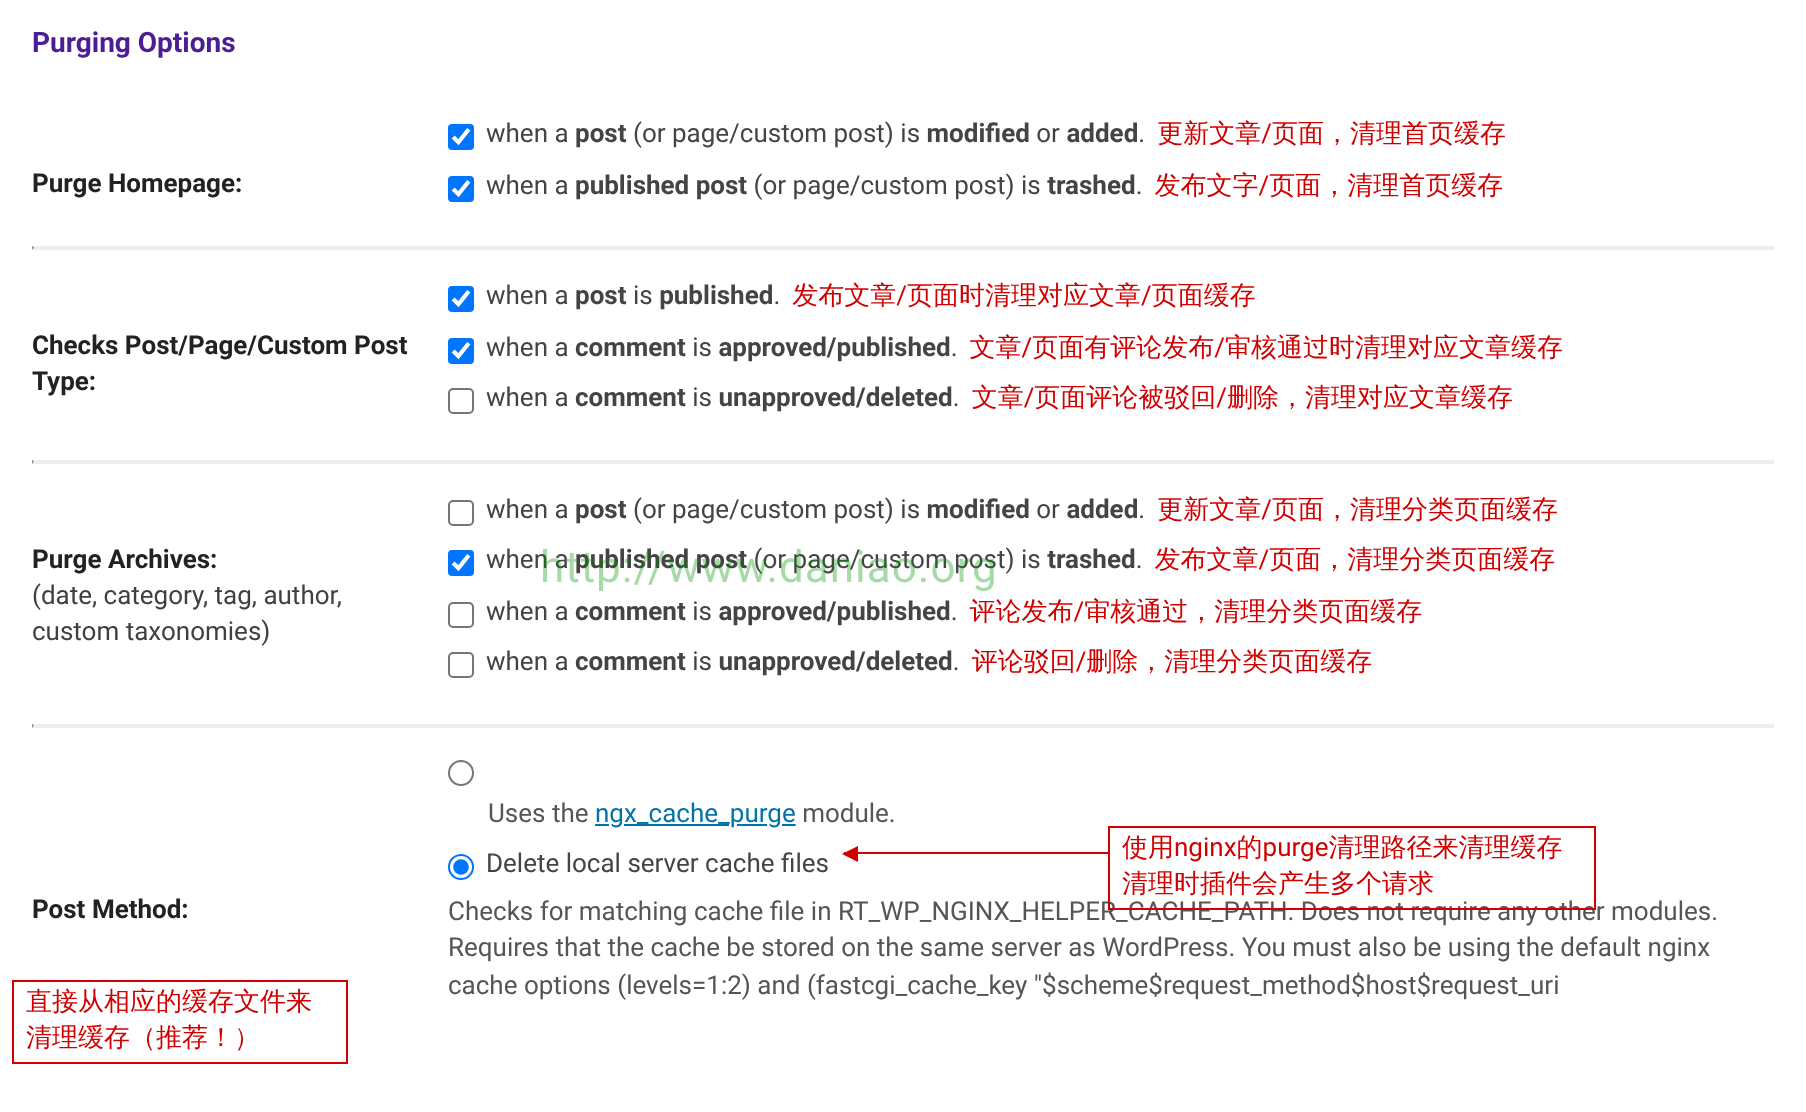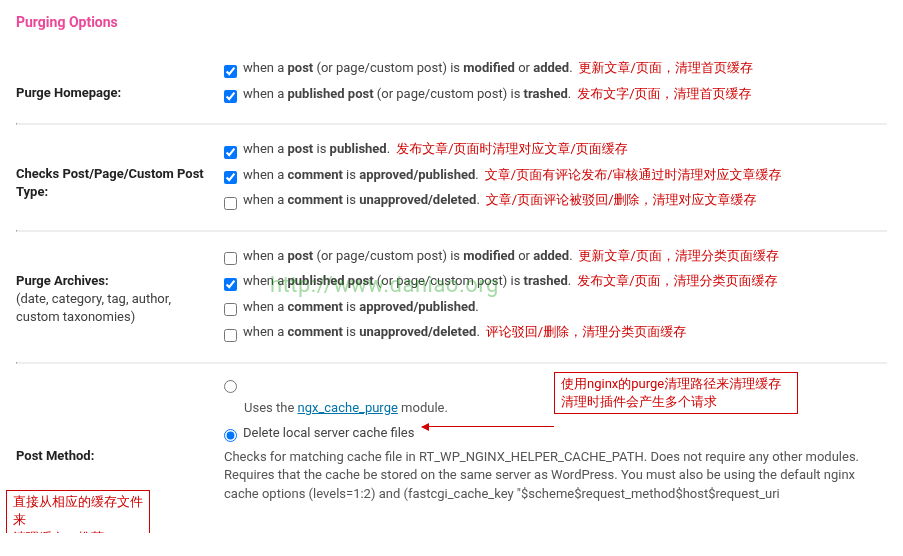--- a/index.html
+++ b/index.html
@@ -10,21 +10,21 @@
     background: #fff;
     color: #333;
     padding: 10px 16px;
     width: 903px;
     position: relative;
   }
   h3.section-title {
     font-size: 14px;
     font-weight: bold;
     margin: 4px 0 14px 0;
-    color: #ec4899;
+    color: #4c1d95;
   }
   .row {
     display: flex;
     align-items: flex-start;
     padding: 14px 0;
   }
   .divider {
     border-top: 1px solid #eee;
     margin: 0;
   }
@@ -41,21 +41,21 @@
     font-weight: normal;
     color: #404040;
     display: block;
   }
   .content-col {
     flex: 1;
     padding-left: 8px;
   }
   .opt-line {
     display: flex;
-    align-items: flex-end;
+    align-items: center;
     margin-bottom: 6px;
     line-height: 1.5;
   }
   .opt-line input[type=checkbox], .opt-line input[type=radio] {
     margin: 2px 6px 0 0;
     flex: 0 0 auto;
   }
   .opt-text { color: #444; }
   .opt-text b { font-weight: bold; }
   .ann {
@@ -98,23 +98,23 @@
   .arrow::before {
     content: "";
     position: absolute;
     left: -1px;
     top: -4px;
     width: 0; height: 0;
     border-top: 4px solid transparent;
     border-bottom: 4px solid transparent;
     border-right: 8px solid #d00000;
   }
-  .box1 { top: 372px; left: 554px; width: 244px; }
+  .box1 { top: 413px; left: 554px; width: 244px; }
   .arrow1 { top: 426px; left: 422px; width: 132px; }
-  .box2 { top: 490px; left: 6px; width: 144px; }
+  .box2 { top: 490px; left: 6px; width: 168px; }
 </style>
 </head>
 <body>
 
 <h3 class="section-title">Purging Options</h3>
 
 <div class="row">
   <div class="label-col">Purge Homepage:</div>
   <div class="content-col" id="opts-homepage">
       <div class="opt-line">
@@ -165,20 +165,21 @@
         <span class="ann">更新文章/页面，清理分类页面缓存</span>
       </div>
       <div class="opt-line">
         <input type="checkbox" checked="" style="">
         <span class="opt-text">when a <b>published post</b> (or page/custom post) is <b>trashed</b>.</span>
         <span class="ann">发布文章/页面，清理分类页面缓存</span>
       </div>
       <div class="opt-line">
         <input type="checkbox" style="">
         <span class="opt-text">when a <b>comment</b> is <b>approved/published</b>.</span>
+        <span class="ann">评论发布/审核通过，清理分类页面缓存</span>
       </div>
       <div class="opt-line">
         <input type="checkbox" style="">
         <span class="opt-text">when a <b>comment</b> is <b>unapproved/deleted</b>.</span>
         <span class="ann">评论驳回/删除，清理分类页面缓存</span>
       </div>
     </div>
 </div>
 <hr class="divider">
 

